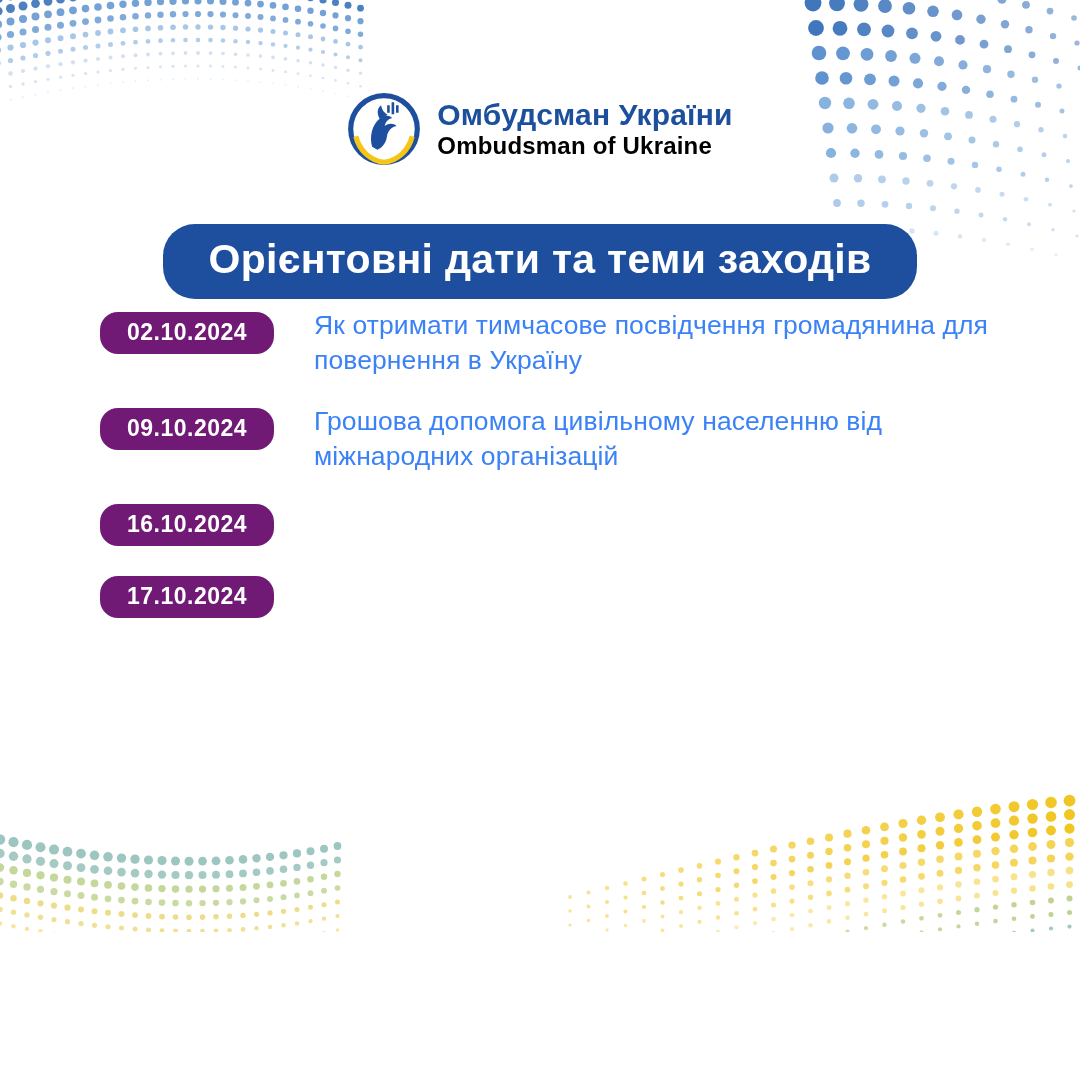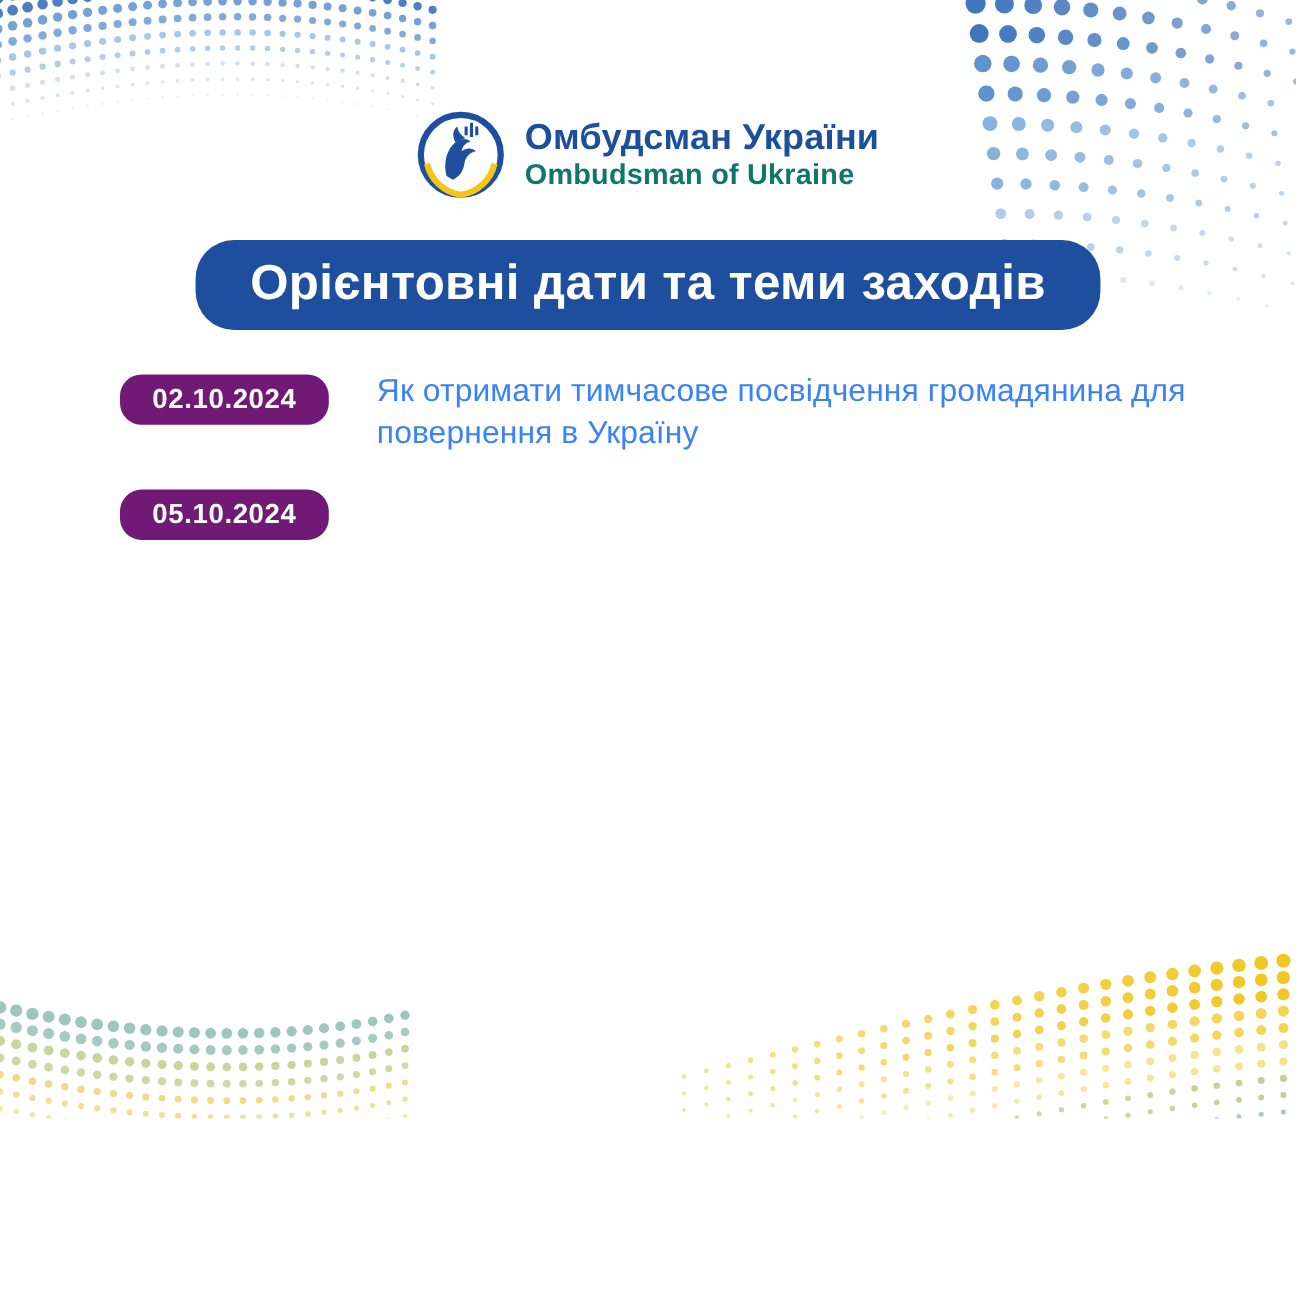--- a/index.html
+++ b/index.html
@@ -41,29 +41,29 @@
   .logo-ua {
     font-size: 30px;
     font-weight: bold;
     color: #1c4f9c;
     letter-spacing: 0.2px;
     line-height: 1.15;
   }
   .logo-en {
     font-size: 24px;
     font-weight: bold;
-    color: #0f766e;
+    color: #000000;
     letter-spacing: 0.2px;
     line-height: 1.15;
   }
 
   
   .title-wrap {
     position: absolute;
-    top: 200px;
+    top: 224px;
     left: 0;
     width: 100%;
     display: flex;
     justify-content: center;
     text-align: center;
   }
   .title-banner {
     background: #1e4f9e;
     color: #ffffff;
     border-radius: 32px;
@@ -1147,19 +1147,24 @@
   <div class="title-wrap">
     <div class="title-banner">Орієнтовні дати та теми заходів</div>
   </div>
 
   <div class="schedule">
     <div class="row">
       <div class="date-pill">02.10.2024</div>
       <div class="row-text">Як отримати тимчасове посвідчення громадянина для повернення в Україну</div>
     </div>
     <div class="row">
-      <div class="date-pill">05.10.2024</div>
+      <div class="date-pill">09.10.2024</div>
+      <div class="row-text">Грошова допомога цивільному населенню від міжнародних організацій</div>
     </div>
     <div class="row">
+      <div class="date-pill">16.10.2024</div>
+    </div>
+    <div class="row">
+      <div class="date-pill">17.10.2024</div>
     </div>
   </div>
 
 </div>
 
 </body></html>

